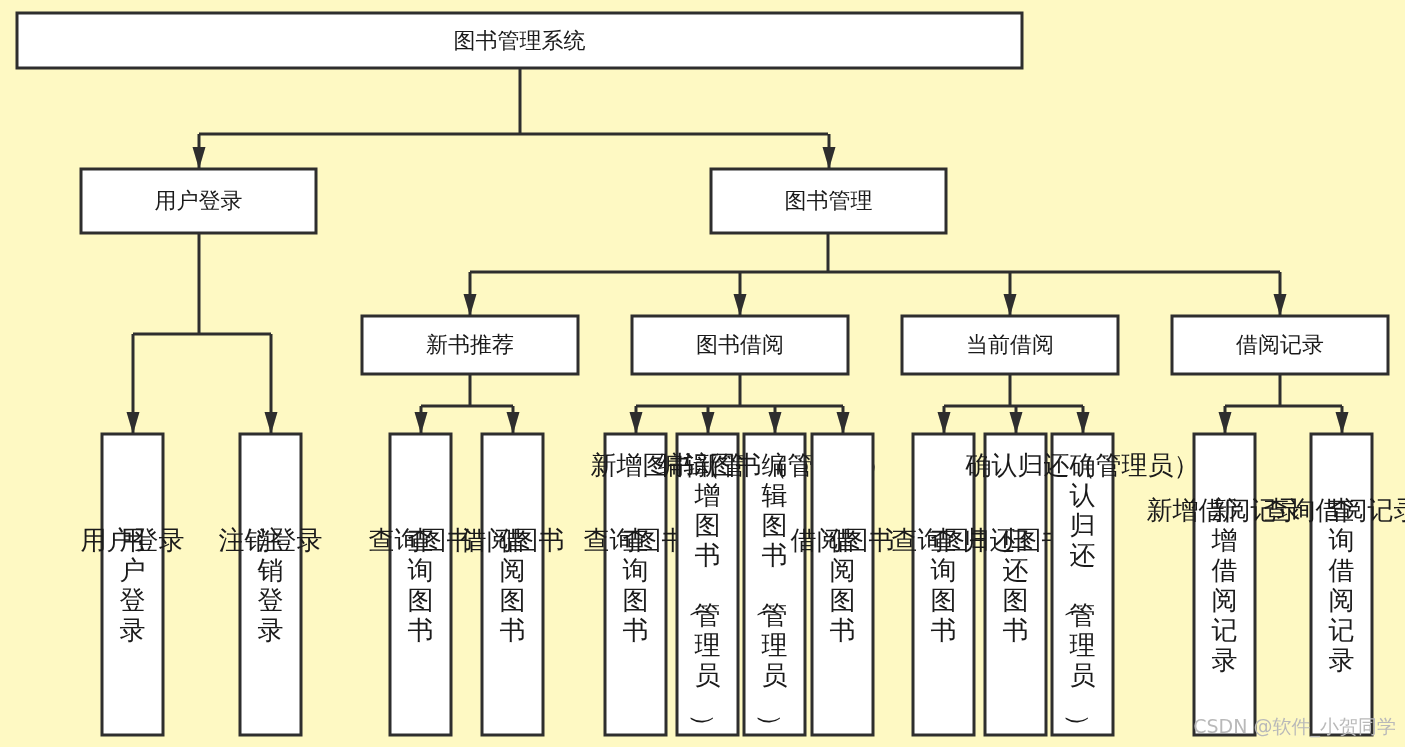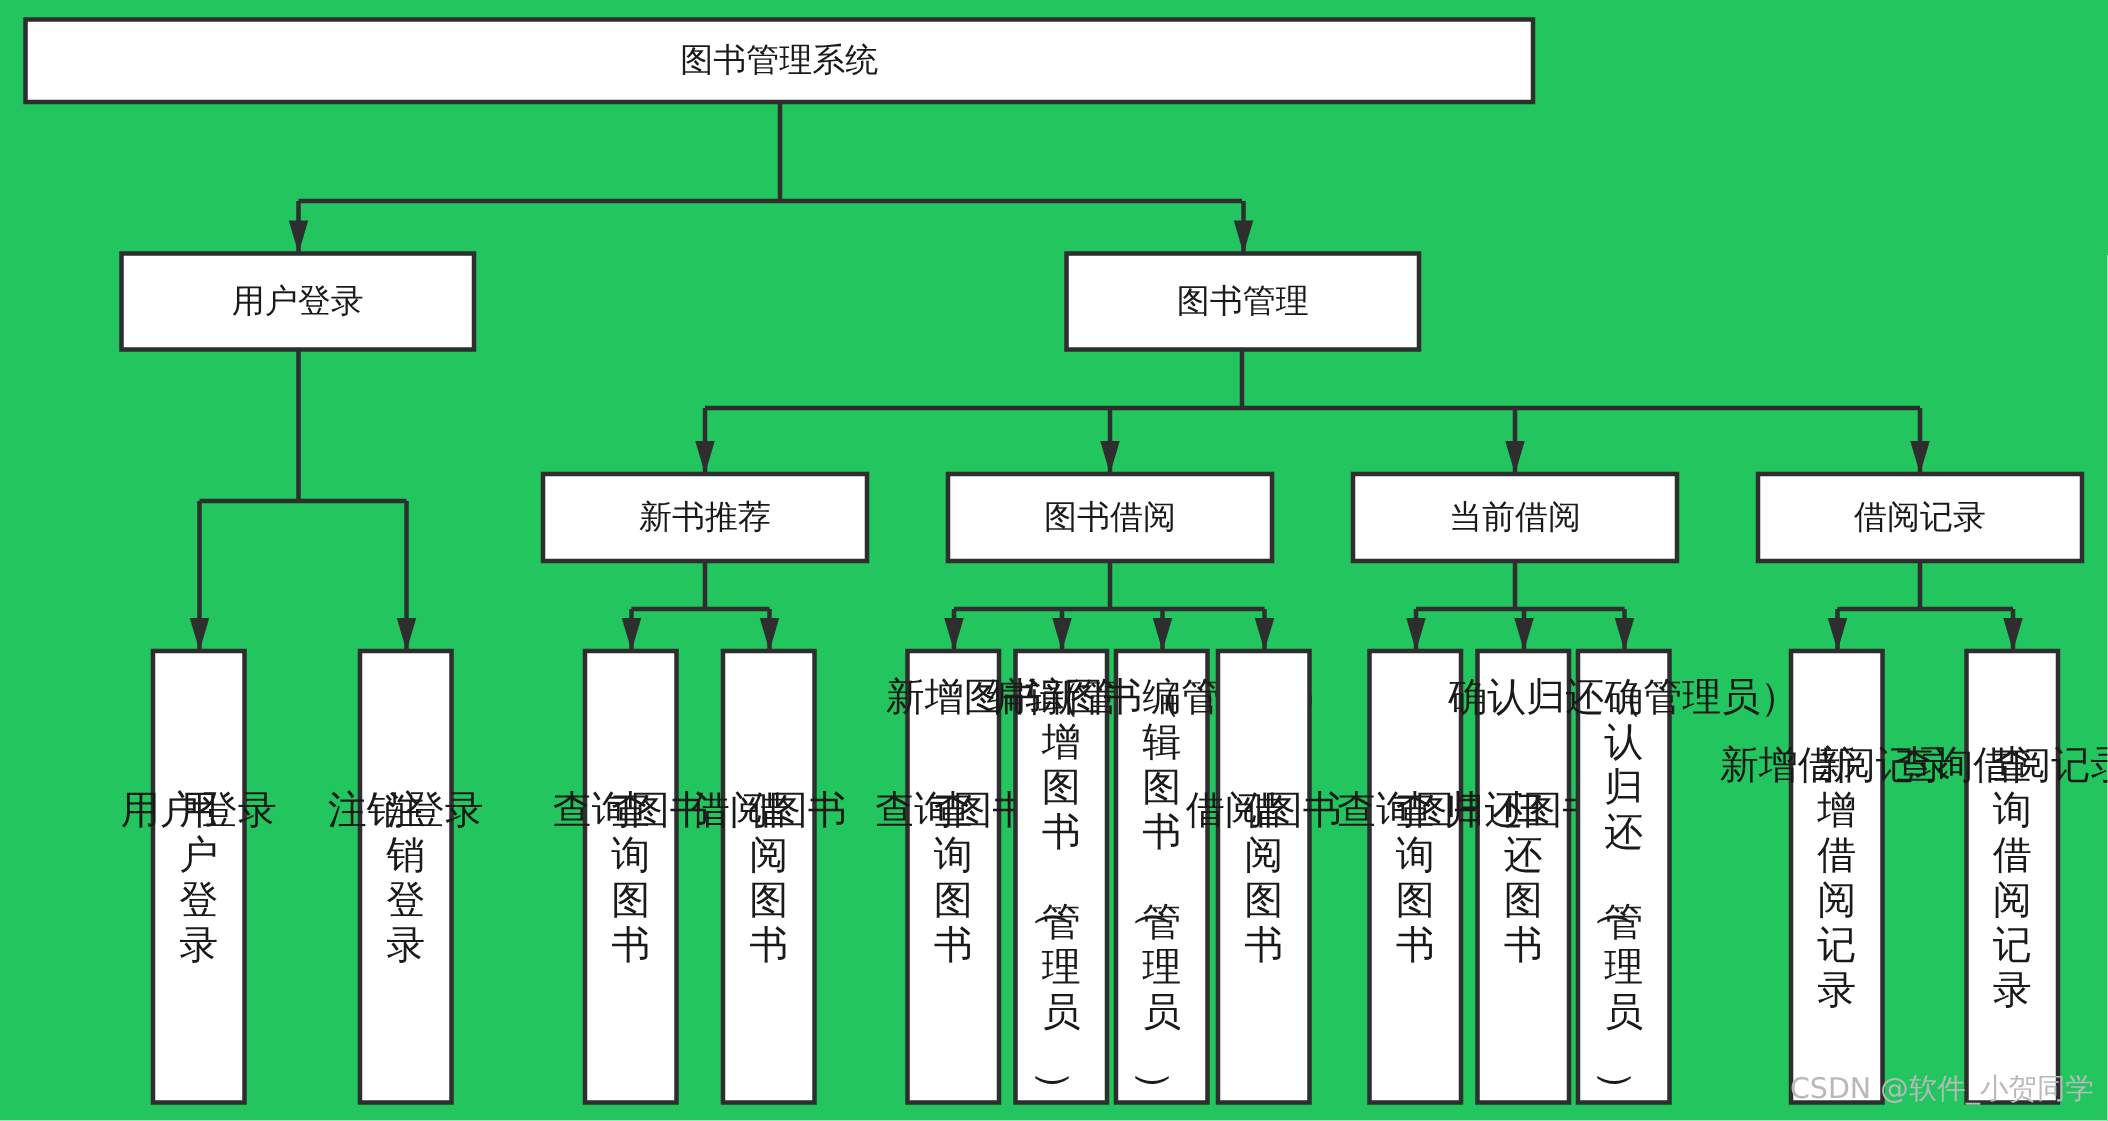--- a/index.html
+++ b/index.html
@@ -11,21 +11,21 @@
   body {
     width: 1405px;
     height: 747px;
     font-family: "DejaVu Sans", "Liberation Sans", sans-serif;
     overflow: hidden;
   }
   #diagram-root {
     position: relative;
     width: 1405px;
     height: 747px;
-    background: #22c55e;
+    background: #fef9c3;
   }
   svg.diagram-canvas {
     display: block;
     width: 1405px;
     height: 747px;
   }
   .node-box {
     fill: #ffffff;
     stroke: #2e2e2e;
     stroke-width: 3;

